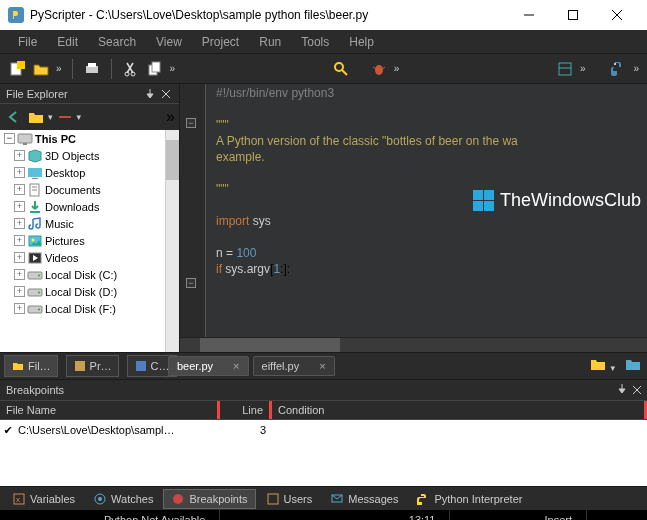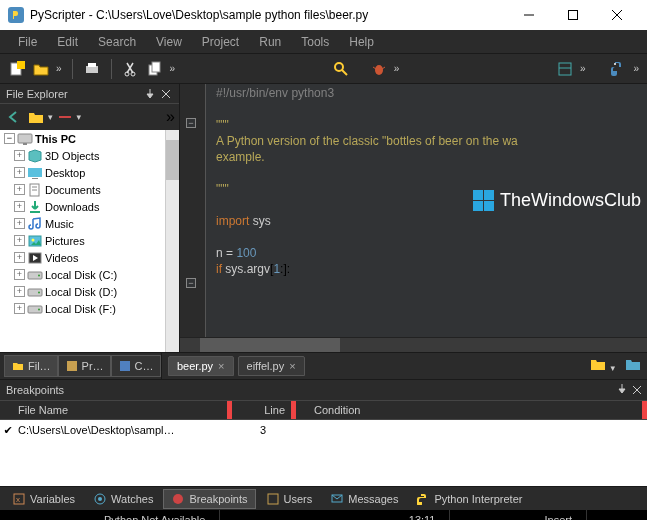--- a/index.html
+++ b/index.html
@@ -57,36 +57,36 @@
 .editor-hscroll { height:15px; background:#3a3a3a; border-top:1px solid #222; display:flex; }
 .editor-hscroll .hthumb { width:140px; height:100%; background:#5a5a5a; margin-left:20px; }
 
 
 .watermark { position:absolute; right:6px; top:106px; display:flex; align-items:center; color:#fff; font-size:18px; font-weight:400; pointer-events:none; }
 .watermark .win-logo { display:grid; grid-template-columns:10px 10px; grid-template-rows:10px 10px; gap:1px; margin-right:6px; }
 .watermark .win-logo span { background:#2aa7e0; }
 
 
 .tabs-row { height: 28px; background: #2b2b2b; display: flex; align-items: center; border-top:1px solid #1a1a1a; border-bottom:1px solid #1a1a1a; }
-.side-tabs { width: 162px; display:flex; align-items:center; gap:0; padding-left:4px; border-right:1px solid #1a1a1a; height:100%; }
+.side-tabs { width: 162px; display:flex; align-items:center; gap:8px; padding-left:4px; border-right:1px solid #1a1a1a; height:100%; }
 .side-tab { display:flex; align-items:center; gap:3px; padding:3px 6px; font-size:11px; color:#ccc; border:1px solid #555; background:#333; cursor:pointer; height:22px; }
 .side-tab.active { background:#444; }
 .side-tab .st-icon { width:14px;height:14px;display:inline-flex;align-items:center;justify-content:center; }
 .editor-tabs { flex:1; display:flex; align-items:center; padding-left:6px; gap:4px; }
-.ed-tab { display:flex; align-items:center; gap:5px; padding:3px 8px; font-size:11px; color:#ccc; border:1px solid #555; background:#383838; cursor:pointer; border-radius:2px 2px 0 0; }
+.ed-tab { display:flex; align-items:center; gap:20px; padding:3px 8px; font-size:11px; color:#ccc; border:1px solid #555; background:#383838; cursor:pointer; border-radius:2px 2px 0 0; }
 .ed-tab.active { background:#4a4a4a; color:#fff; }
 .ed-tab .tab-close { font-size:11px; color:#aaa; cursor:pointer; }
 .tabs-right { display:flex; align-items:center; gap:10px; padding-right:6px; }
 
 
 .bp-panel { height: 106px; background: #2b2b2b; display:flex; flex-direction:column; }
 .bp-header { height:20px; display:flex; align-items:center; padding:0 6px; color:#ccc; font-size:11px; }
 .bp-header .bp-title { flex:1; }
 .bp-cols { height:20px; display:flex; align-items:center; background:#2b2b2b; color:#ccc; font-size:11px; border-top:1px solid #444; border-bottom:1px solid #444; }
-.bp-col { padding:0 6px; border-right:5px solid #ef4444; height:100%; display:flex; align-items:center;margin-left:12px; }
+.bp-col { padding:0 6px; border-right:3px solid #ef4444; height:100%; display:flex; align-items:center; }
 .bp-col.fn { width:220px; }
 .bp-col.ln { width:52px; justify-content:flex-end; }
 .bp-col.cond { flex:1; }
 .bp-row { height:20px; display:flex; align-items:center; background:#fff; color:#000; font-size:11px; }
 .bp-row .check { width:16px; text-align:center; }
 .bp-row .fn { width:204px; padding-left:2px; overflow:hidden; white-space:nowrap; text-overflow:ellipsis; }
 .bp-row .ln { width:52px; text-align:right; padding-right:6px; }
 .bp-rest { flex:1; background:#fff; }
 
 

